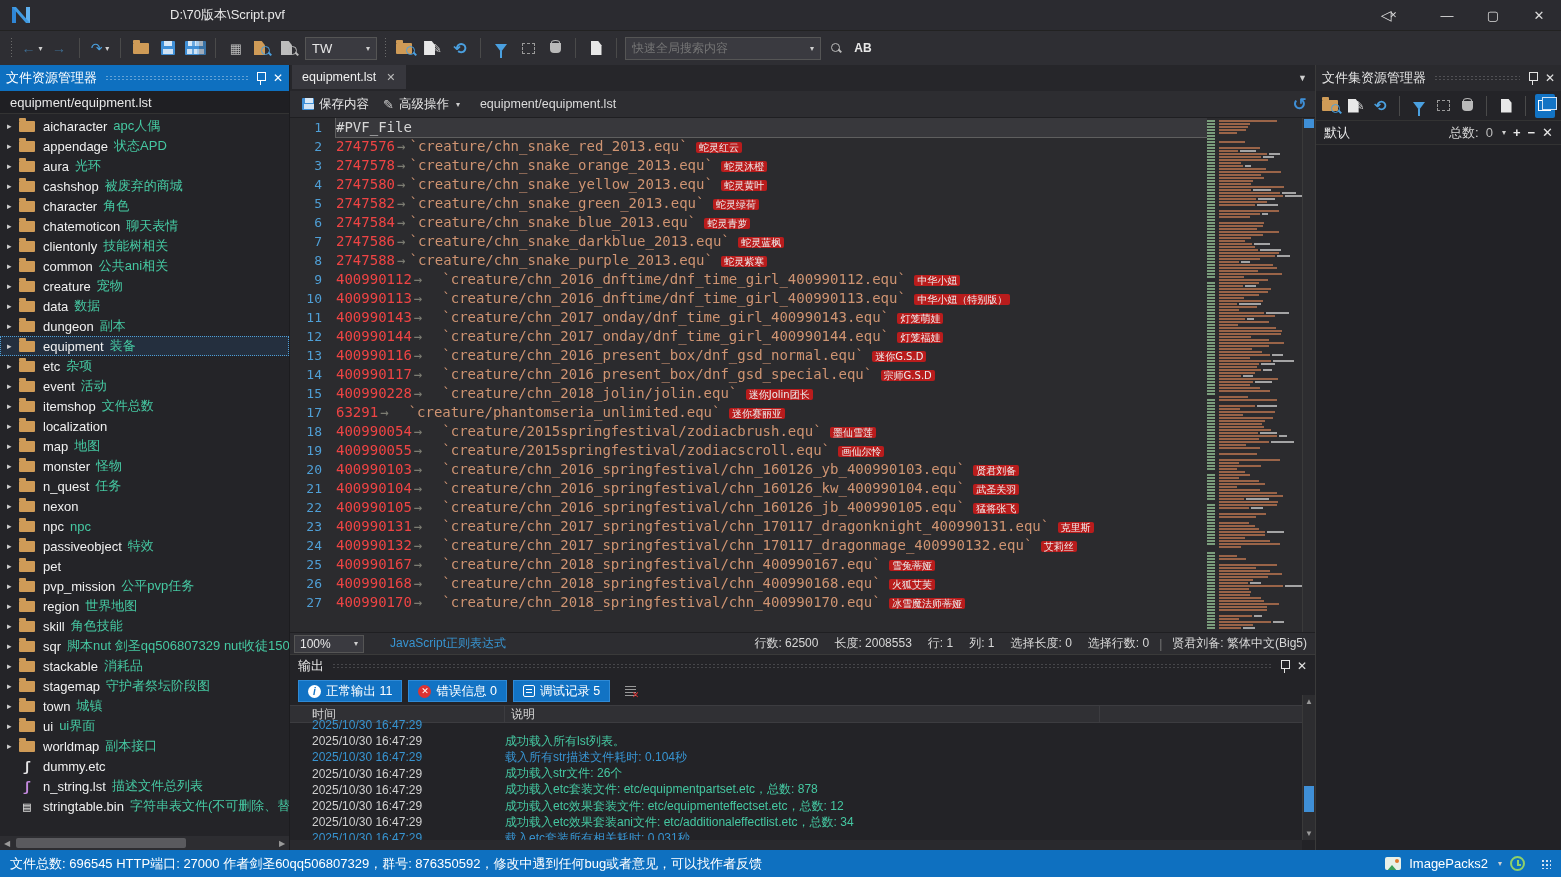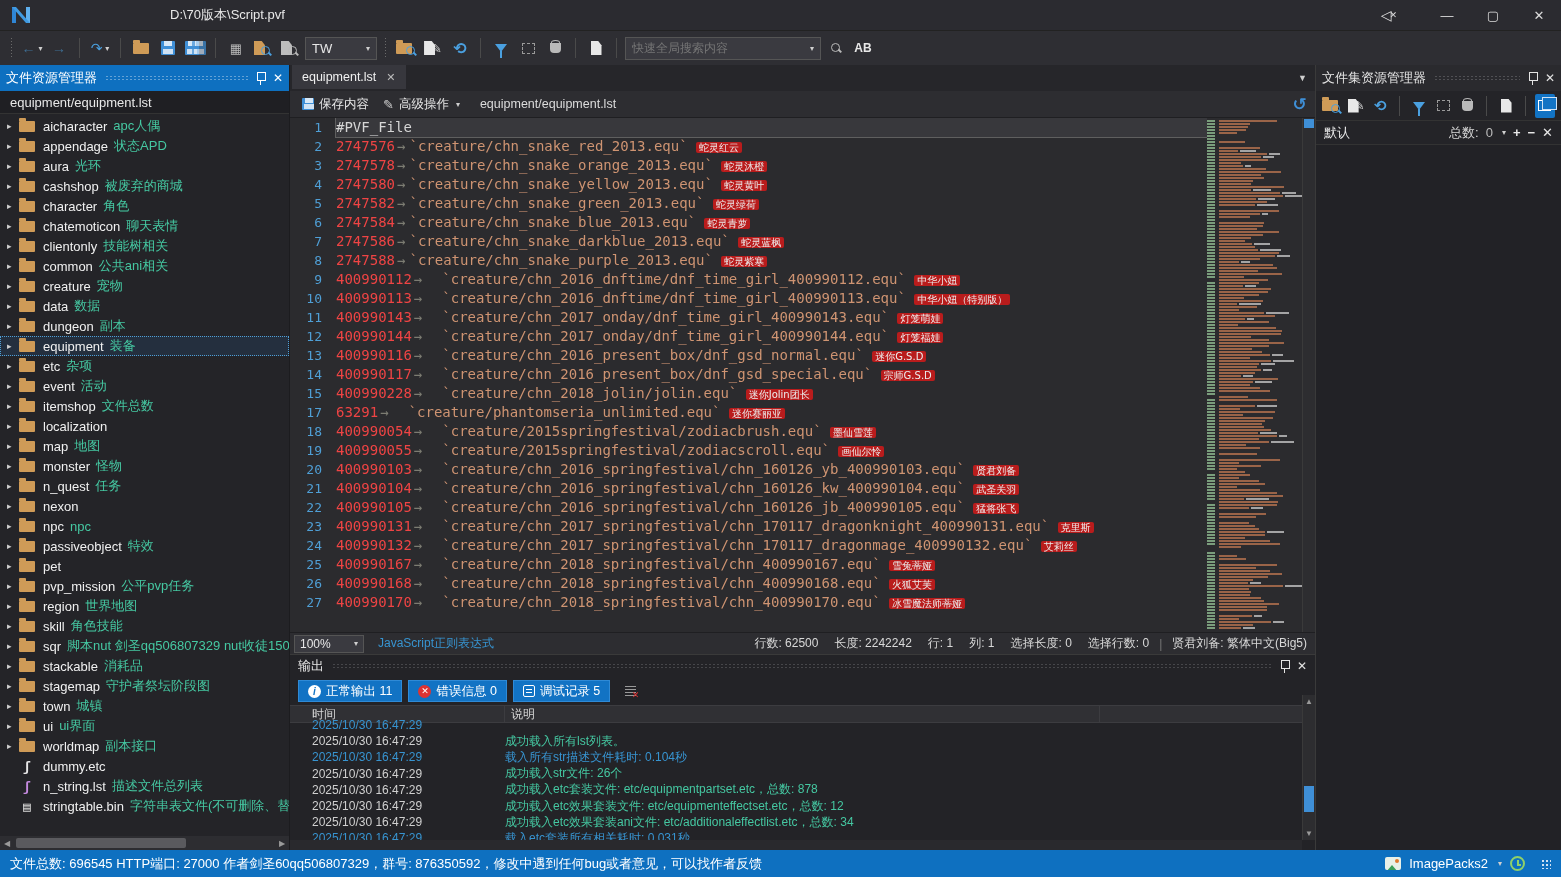--- a/index.html
+++ b/index.html
@@ -100,21 +100,21 @@
   .cl.current .ct{background:#38383c;outline:1px solid #5f5f5f;color:#d6d6d6;}
   .minimap{position:absolute;top:2px;bottom:2px;right:13px;width:95px;overflow:hidden;}
   .mrow{height:3px;position:relative;}
   .mrow span{position:absolute;top:0;height:2px;display:block;}
   .vscroll{position:absolute;top:0;bottom:0;right:0;width:13px;background:#2d2d30;border-left:1px solid #3a3a3a;}
   .vthumb{position:absolute;top:1px;left:1px;right:1px;height:9px;background:#3f8fd6;}
 
   
   .edstatus{height:22px;background:#2d2d31;border-top:1px solid #1f1f22;display:flex;align-items:center;font-size:12px;flex:none;padding-right:8px;}
   .zoomsel{width:70px;height:18px;margin-left:4px;background:#3a3a40;border:1px solid #555;display:flex;align-items:center;justify-content:space-between;padding:0 5px;color:#e8e8e8;}
-  .syntax{color:#3794d1;margin-left:14px;}
+  .syntax{color:#3794d1;margin-left:26px;}
   .estats{margin-left:auto;display:flex;gap:16px;color:#d8d8d8;}
   .estat-sep{color:#777;}
 
   
   .output{height:196px;flex:none;background:#232327;border-top:1px solid #3a3a3a;display:flex;flex-direction:column;position:relative;}
   .out-head{height:22px;display:flex;align-items:center;gap:8px;padding:0 8px;color:#e4e4e4;flex:none;}
   .filters{height:28px;display:flex;align-items:center;gap:6px;padding:0 8px;flex:none;}
   .fbtn{background:#1273c4;color:#fff;height:22px;display:flex;align-items:center;gap:5px;padding:0 9px;font-size:12.5px;border:1px solid #2f8ad6;}
   .fb-info{width:13px;height:13px;border-radius:50%;background:#fff;color:#1273c4;font-size:10px;font-weight:bold;display:flex;align-items:center;justify-content:center;font-style:italic;}
   .fb-err{width:13px;height:13px;border-radius:50%;background:#d33;color:#fff;font-size:9px;display:flex;align-items:center;justify-content:center;}
@@ -1331,21 +1331,21 @@
       </div>
 
       <div class="edstatus">
         <div class="zoomsel">
           <span>100%</span>
             <span class="caret">▾</span>
         </div>
         <span class="syntax">JavaScript正则表达式</span>
         <div class="estats">
             <span>行数: 62500</span>
-            <span>长度: 2242242</span>
+            <span>长度: 2008553</span>
             <span>行: 1</span>
             <span>列: 1</span>
             <span>选择长度: 0</span>
             <span>选择行数: 0</span>
           </div>
         <span class="estat-sep" style="margin:0 10px;">|</span>
         <span style="color:#d8d8d8;font-size:12px;">贤君刘备: 繁体中文(Big5)</span>
       </div>
 
       <div class="output">

